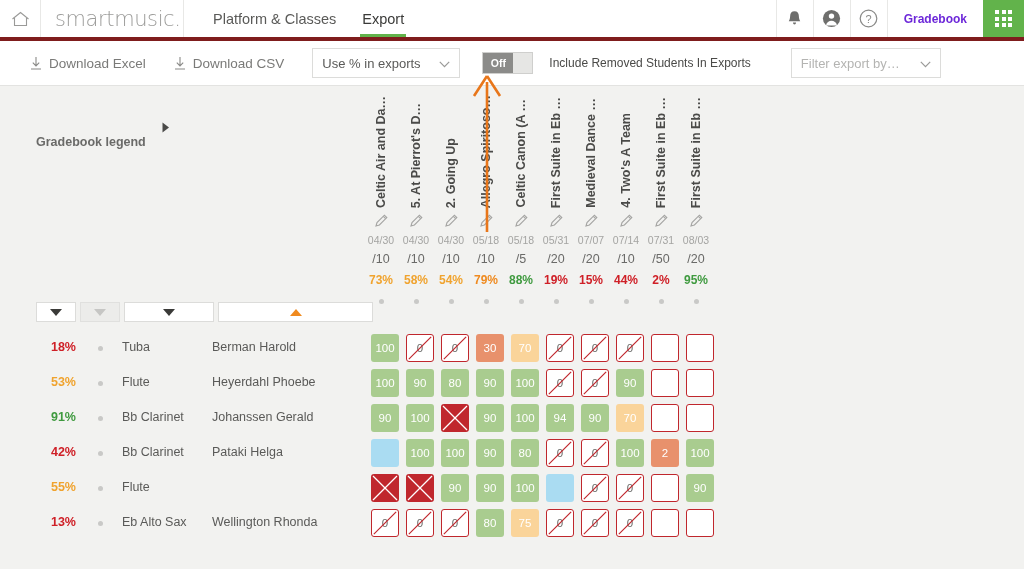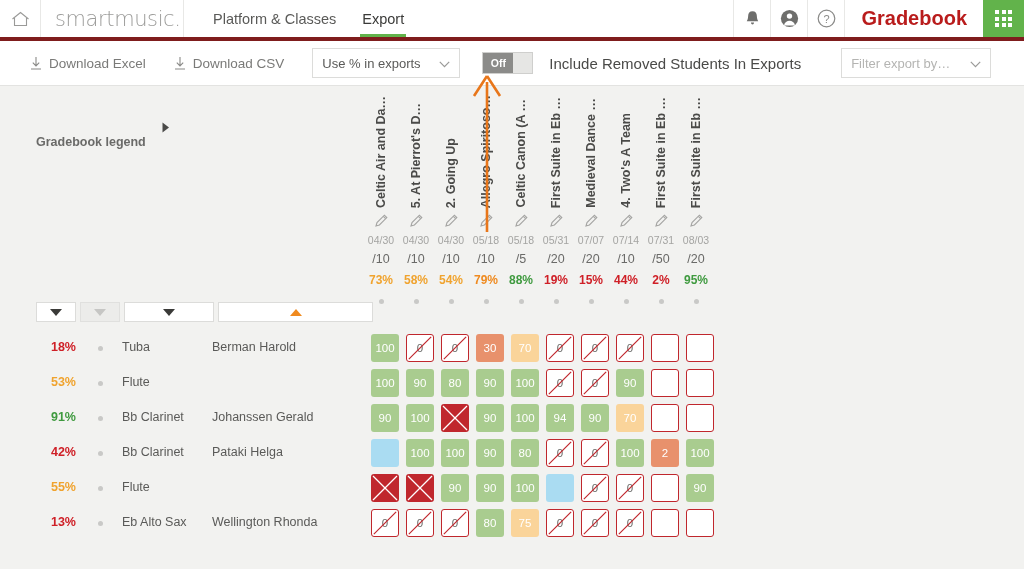--- a/index.html
+++ b/index.html
@@ -39,22 +39,22 @@
     content: ""; position: absolute; left: 11px; right: 11px; bottom: 0;
     height: 3px; background: #62b34b;
   }
   .nav-right { margin-left: auto; display: flex; align-items: stretch; }
   .nav-icon-btn {
     width: 37px; display: flex; align-items: center; justify-content: center;
     border-left: 1px solid #e8e8e6; cursor: pointer;
   }
   .nav-gradebook {
     display: flex; align-items: center; padding: 0 16px;
-    border-left: 1px solid #e8e8e6; color: #b91c1c; font-weight: bold;
-    font-size: 20px; cursor: pointer;
+    border-left: 1px solid #e8e8e6; color: #6d28d9; font-weight: bold;
+    font-size: 12px; cursor: pointer;
   }
   .nav-grid {
     width: 41px; background: #62b34b; display: flex; align-items: center;
     justify-content: center; cursor: pointer;
   }
   .grid-dots { display: grid; grid-template-columns: repeat(3, 4px);
     grid-template-rows: repeat(3, 4px); gap: 2.5px; }
   .grid-dots i { background: #ffffff; display: block; }
 
   
@@ -77,21 +77,21 @@
   #sel-filter { width: 150px; }
   #sel-filter .ph { color: #b4b4b2; }
   .toggle {
     width: 51px; height: 22px; border: 1px solid #cfcfcd; background: #e6e6e4;
     display: flex; align-items: stretch; margin-left: 22px; cursor: pointer;
   }
   .toggle .knob {
     width: 30px; background: #8b8b89; color: #ffffff; font-size: 10.5px;
     display: flex; align-items: center; justify-content: center; font-weight: bold;
   }
-  .toggle-label { margin-left: 16px; font-size: 15px; color: #4a4a48; }
+  .toggle-label { margin-left: 16px; font-size: 12px; color: #4a4a48; }
 
   
   .legend-row {
     position: absolute; left: 36px; top: 107px; display: flex;
     align-items: center; gap: 16px; cursor: pointer;
   }
   .legend-text { font-size: 12.5px; font-weight: bold; color: #6a6a68; margin-top: 28px; }
 
   
   .colhead-area { position: absolute; left: 366px; top: 100px; }
@@ -495,20 +495,21 @@
             <line x1="2" y1="26" x2="26" y2="2" stroke="#c0272d" stroke-width="1.3"></line>
           </svg>
         </div>
         <div class="cell empty" style="left:645px;"></div>
         <div class="cell empty" style="left:680px;"></div>
       </div>
       <div class="srow">
         <div class="r-pct pct-orange">53%</div>
         <div class="r-dot"></div>
         <div class="r-inst">Flute</div>
+        <div class="r-name">Heyerdahl Phoebe</div>
         <div class="cell green" style="left:365px;">
           <span>100</span>
         </div>
         <div class="cell green" style="left:400px;">
           <span>90</span>
         </div>
         <div class="cell green" style="left:435px;">
           <span>80</span>
         </div>
         <div class="cell green" style="left:470px;">

